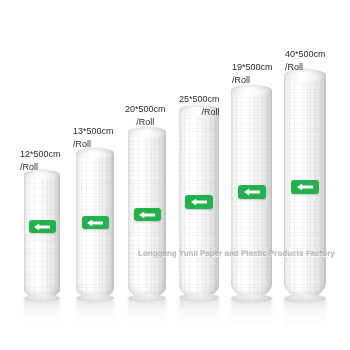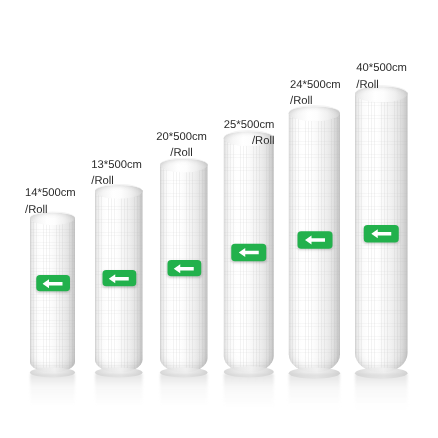--- a/index.html
+++ b/index.html
@@ -156,21 +156,21 @@
     <div class="roll-tex"></div>
     <div class="roll-cap" style="top:-5px; height:10px;"></div>
     <div class="roll-foot" style="bottom:-4px; height:8px;"></div>
   </div>
   <div class="roll-reflect" style="left:24px; top:299px; width:36px; height:26px;"></div>
   <div class="badge" style="left:29px; top:220px; width:27px; height:13px;">
     <svg width="17" height="8" viewBox="0 0 17 8">
       <path d="M0 4 L5.2 0.4 L5.2 2.6 L16 2.6 L16 5.4 L5.2 5.4 L5.2 7.6 Z" fill="#ffffff"></path>
     </svg>
   </div>
-  <div class="size-label" style="left:20px; top:148px;">14*500cm
+  <div class="size-label" style="left:20px; top:148px;">12*500cm
 /Roll</div>
 
   <div class="roll" style="left:76px; top:152px; width:38px; height:146px;">
     <div class="roll-body"></div>
     <div class="roll-tex"></div>
     <div class="roll-cap" style="top:-5px; height:11px;"></div>
     <div class="roll-foot" style="bottom:-4px; height:8px;"></div>
   </div>
   <div class="roll-reflect" style="left:76px; top:299px; width:38px; height:26px;"></div>
   <div class="badge" style="left:82px; top:216px; width:27px; height:13px;">
@@ -216,32 +216,33 @@
     <div class="roll-tex"></div>
     <div class="roll-cap" style="top:-6px; height:12px;"></div>
     <div class="roll-foot" style="bottom:-5px; height:9px;"></div>
   </div>
   <div class="roll-reflect" style="left:231px; top:299px; width:41px; height:28px;"></div>
   <div class="badge" style="left:238px; top:185px; width:28px; height:14px;">
     <svg width="17" height="8" viewBox="0 0 17 8">
       <path d="M0 4 L5.2 0.4 L5.2 2.6 L16 2.6 L16 5.4 L5.2 5.4 L5.2 7.6 Z" fill="#ffffff"></path>
     </svg>
   </div>
-  <div class="size-label" style="left:232px; top:61px;">24*500cm
+  <div class="size-label" style="left:232px; top:61px;">19*500cm
 /Roll</div>
 
   <div class="roll" style="left:284px; top:74px; width:42px; height:224px;">
     <div class="roll-body"></div>
     <div class="roll-tex"></div>
     <div class="roll-cap" style="top:-6px; height:13px;"></div>
     <div class="roll-foot" style="bottom:-5px; height:9px;"></div>
   </div>
   <div class="roll-reflect" style="left:284px; top:299px; width:42px; height:28px;"></div>
   <div class="badge" style="left:291px; top:180px; width:28px; height:14px;">
     <svg width="17" height="8" viewBox="0 0 17 8">
       <path d="M0 4 L5.2 0.4 L5.2 2.6 L16 2.6 L16 5.4 L5.2 5.4 L5.2 7.6 Z" fill="#ffffff"></path>
     </svg>
   </div>
   <div class="size-label" style="left:285px; top:48px;">40*500cm
 /Roll</div>
 
+  <div class="watermark" id="watermark-bottom">Longgang Yunli Paper and Plastic Products Factory</div>
 
 </div>
 
 </body></html>

